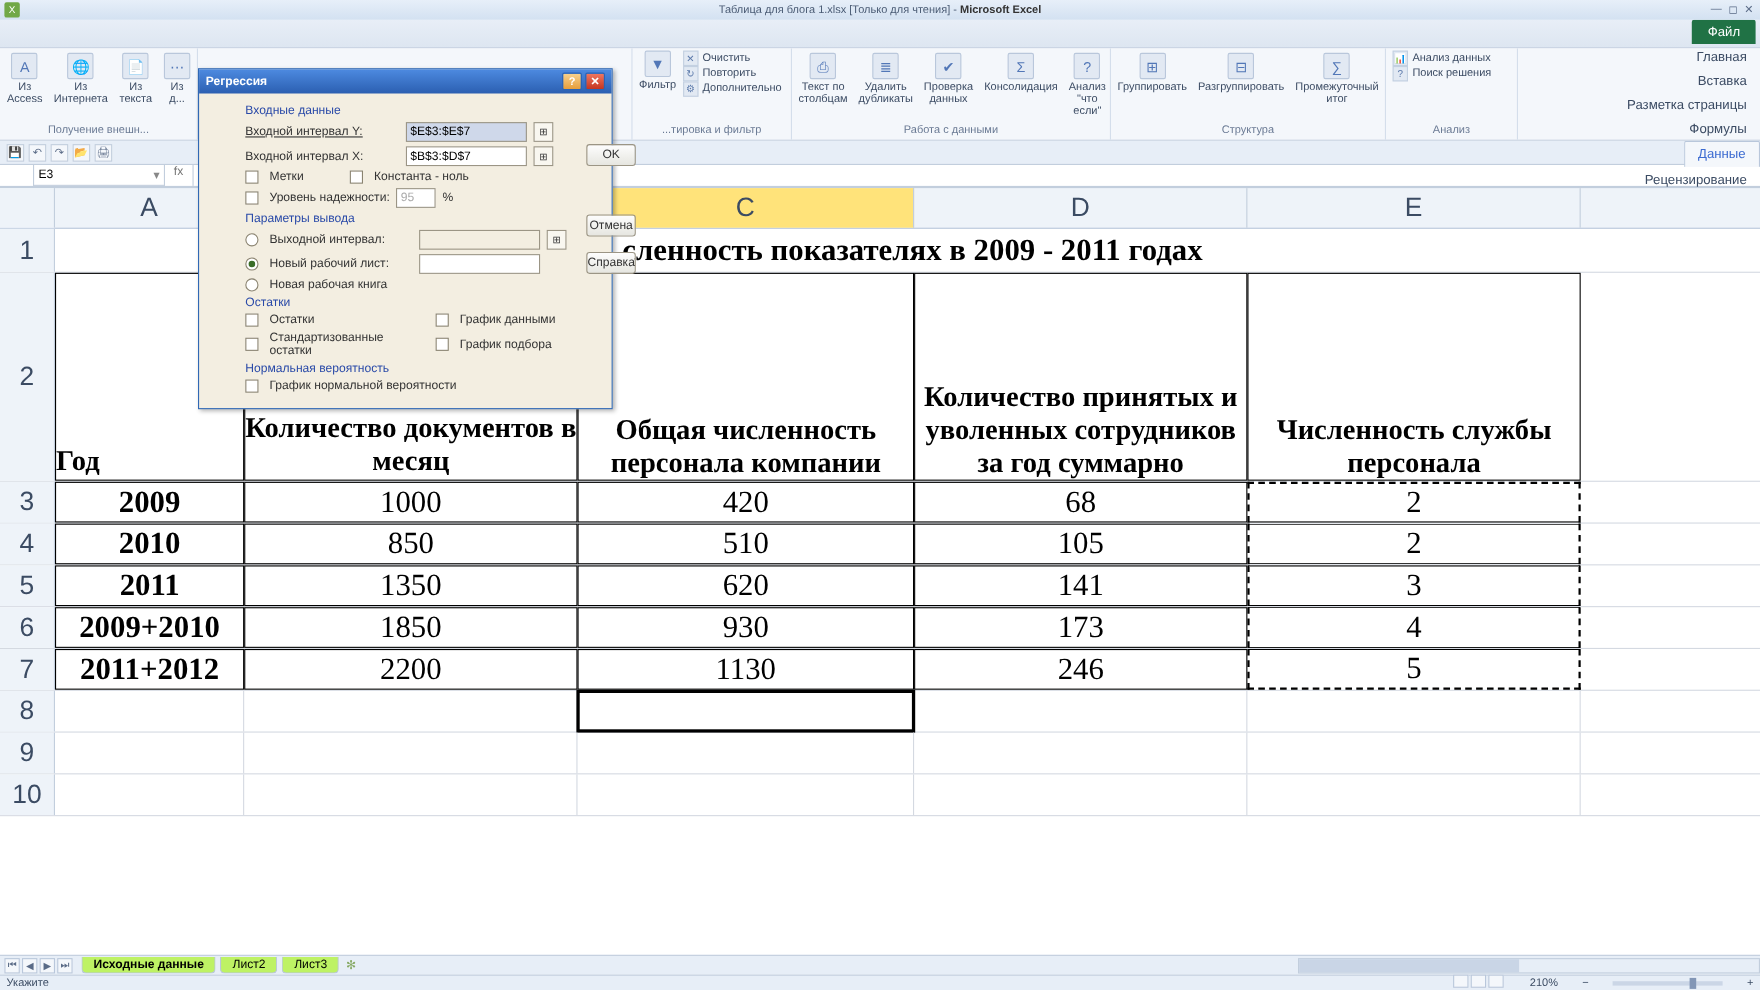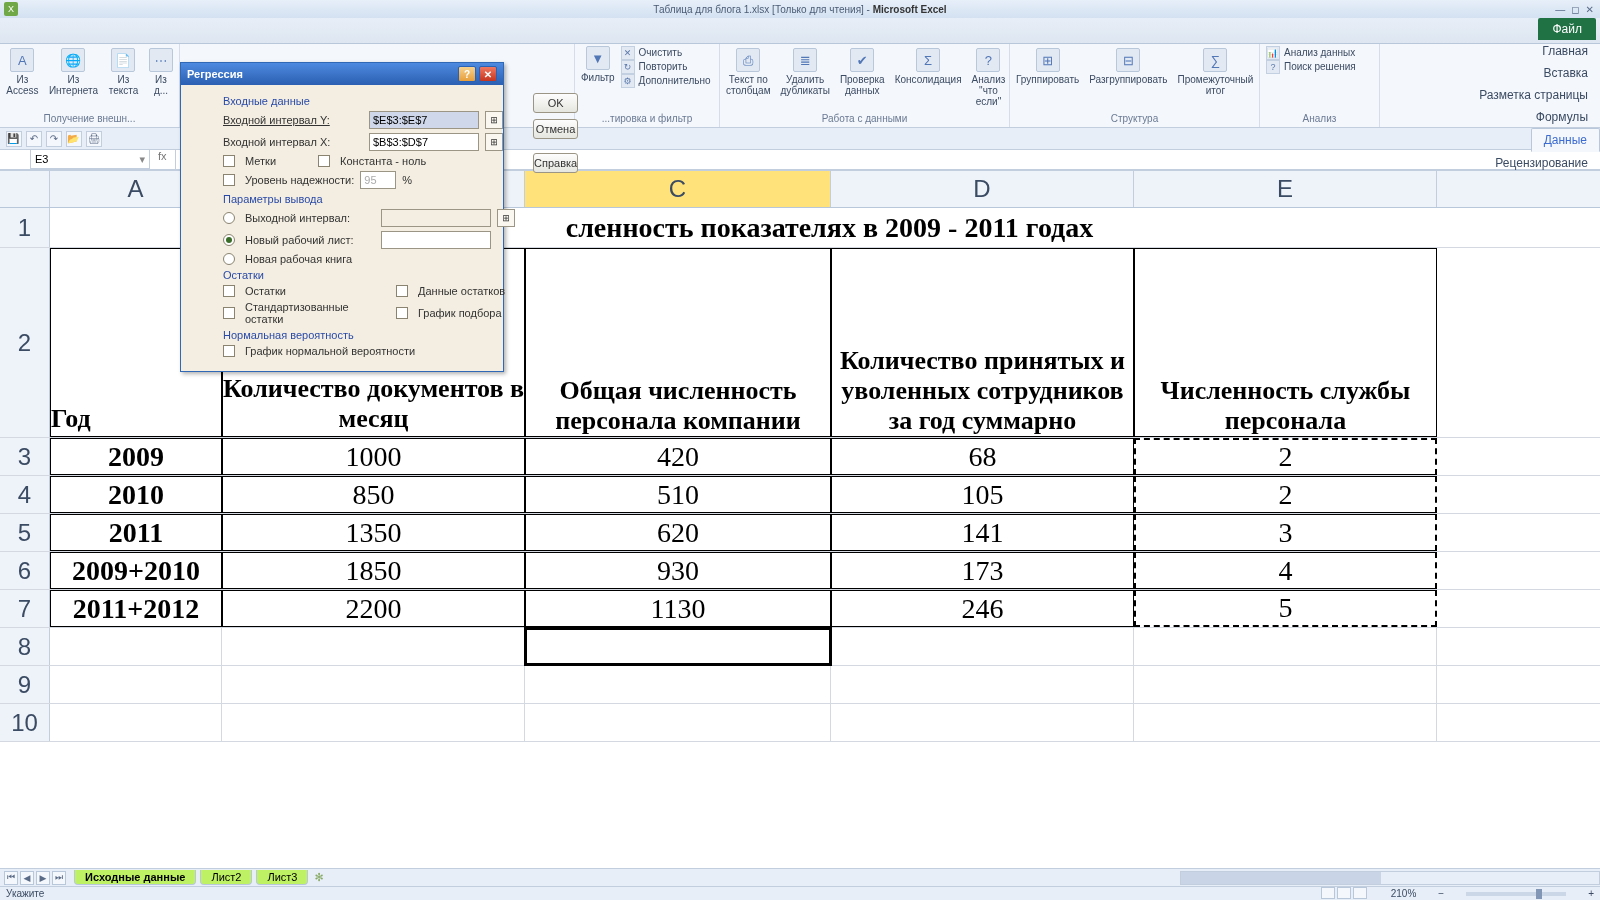--- a/index.html
+++ b/index.html
@@ -73,29 +73,29 @@
 .btm .scroll .th { position:absolute; left:0; width:200px; height:100%; background:#c9d5e6; }
 
 
 .status { position:absolute; bottom:0; left:0; right:0; height:14px; background:#e7eef7; border-top:1px solid #c2cedd; display:flex; align-items:center; font-size:10px; color:#3b4b63; padding:0 6px; }
 .status .zoom { margin-left:auto; display:flex; align-items:center; gap:22px; }
 .status .zoom .sl { width:100px; height:4px; background:#cbd6e6; position:relative; }
 .status .zoom .sl .h { position:absolute; left:70%; top:-3px; width:6px; height:10px; background:#8296b6; }
 .status .vbtns span{width:14px;height:12px;border:1px solid #b9c7db;margin-right:2px;display:inline-block;background:#f4f7fb}
 
 
-.dialog { position:absolute; left:180px; top:62px; width:324px; background:#f3eee1; border:1px solid #3068b5; box-shadow:2px 2px 4px rgba(0,0,0,.3); font-size:11px; color:#333; }
+.dialog { position:absolute; left:180px; top:62px; width:377px; background:#f3eee1; border:1px solid #3068b5; box-shadow:2px 2px 4px rgba(0,0,0,.3); font-size:11px; color:#333; }
 .dlg-tt { height:22px; background:linear-gradient(#4d8ae0,#2b5fb1); color:#fff; display:flex; align-items:center; padding:0 6px; font-size:11px; font-weight:bold; }
 .dlg-tt .tbtns { margin-left:auto; display:flex; gap:3px; }
 .dlg-tt .tbtns span { width:18px; height:16px; background:linear-gradient(#f6d18f,#e79e3a); border:1px solid #2a63b5; display:flex; align-items:center; justify-content:center; color:#fff; font-size:10px; border-radius:2px; }
 .dlg-tt .tbtns span.close { background:linear-gradient(#f07760,#c43520); }
 .dlg-body { display:flex;padding-left:32px; }
 .dlg-left { flex:1; padding:6px 10px 10px; }
 .dlg-right { width:80px; padding:8px; display:flex; flex-direction:column; gap:6px; }
-.dbtn { background:linear-gradient(#fdfdfd,#e6e6e0); border:1px solid #9b9585; border-radius:3px; padding:3px 0; text-align:center; font-size:11px; cursor:pointer; }
+.dbtn { background:linear-gradient(#fdfdfd,#e6e6e0); border:1px solid #9b9585; border-radius:3px; padding:3px 0; text-align:center; font-size:11px; cursor:pointer;margin-top:38px; }
 .fset-lbl { color:#2a4aa8; font-size:11px; margin:4px 0 4px; }
 .frow { display:flex; align-items:center; margin:4px 0; gap:6px; }
 .frow label { width:140px; }
 .frow label .u { text-decoration:underline; }
 .txt { flex:1; max-width:110px; height:18px; border:1px solid #9b9585; background:#fff; padding:0 3px; font-size:11px; }
 .pick { width:18px; height:18px; border:1px solid #9b9585; background:#f9f7f0; font-size:9px; display:flex; align-items:center; justify-content:center; }
 .chk,.rdo { width:12px; height:12px; border:1px solid #8a8370; margin-right:4px; display:inline-flex; align-items:center; justify-content:center; font-size:9px; background:#fff;}
 .rdo { border-radius:50%; }
 .rdo.sel::after{content:"";width:6px;height:6px;background:#3a6d28;border-radius:50%;}
 </style>
@@ -425,21 +425,21 @@
       <div class="frow">
         <span class="rdo"></span>
           <span>Новая рабочая книга</span>
       </div>
 
       <div class="fset-lbl">Остатки</div>
       <div class="frow">
         <span class="chk"></span>
           <span style="width:145px">Остатки</span>
         <span class="chk"></span>
-          <span>Данные остатков</span>
+          <span>График данными</span>
       </div>
       <div class="frow">
         <span class="chk"></span>
           <span style="width:145px">Стандартизованные остатки</span>
         <span class="chk"></span>
           <span>График подбора</span>
       </div>
 
       <div class="fset-lbl">Нормальная вероятность</div>
       <div class="frow">

